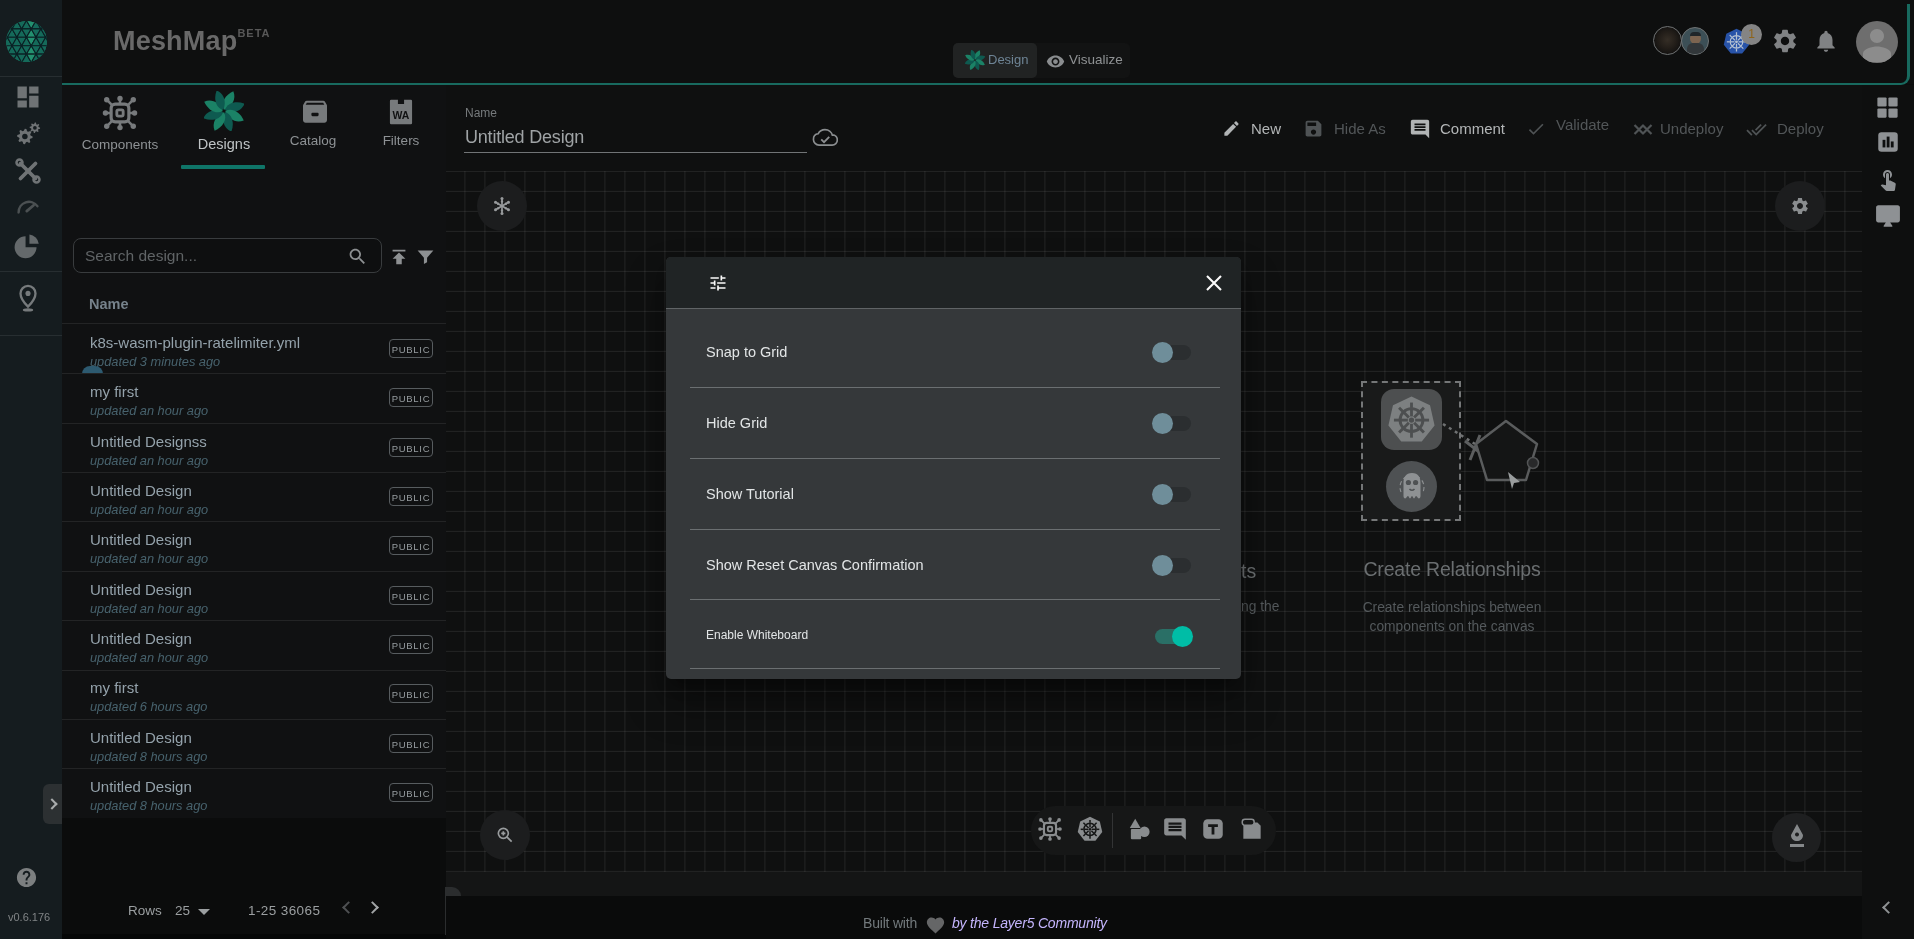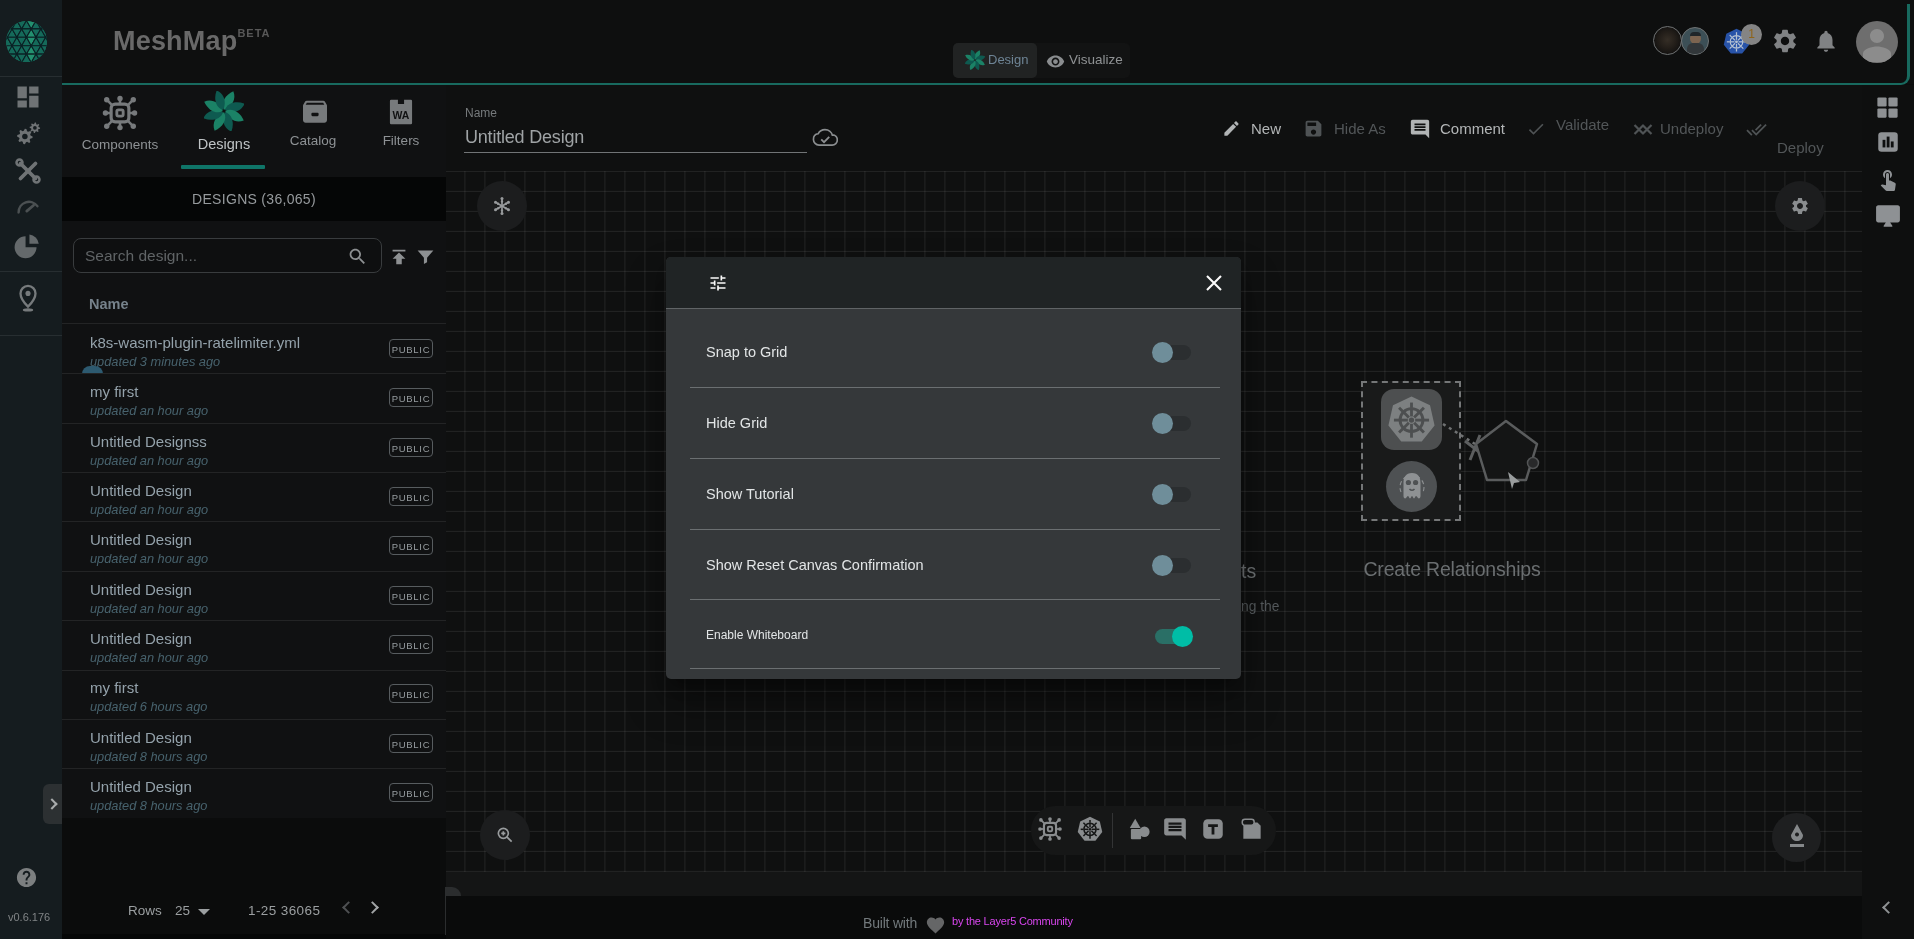--- a/index.html
+++ b/index.html
@@ -247,21 +247,20 @@
     </div>
   <div class="abs" style="left:270px;top:133px;width:86px;text-align:center;font-size:13.5px;color:#8e9295;">Catalog</div>
   <div class="abs ic" id="filters-ic" style="left:386px;top:96px;">
       <svg width="30" height="32" viewBox="0 0 24 26">
         <path d="M4 3 h5.5 v3.5 h5 V3 H20 a1 1 0 0 1 1 1 v18 a1 1 0 0 1 -1 1 H4 a1 1 0 0 1 -1-1 V4 a1 1 0 0 1 1-1 z" fill="#777a7c"></path>
         <text x="12" y="18.5" font-family="Liberation Sans" font-size="8.5" font-weight="bold" fill="#101112" text-anchor="middle">WA</text>
       </svg>
     </div>
   <div class="abs" style="left:358px;top:133px;width:86px;text-align:center;font-size:13.5px;color:#8e9295;">Filters</div>
 
-  <div class="abs" style="left:62px;top:177px;width:384px;height:44px;background:#050606;color:#969a9d;font-size:14px;letter-spacing:0.3px;text-align:center;line-height:44px;">DESIGNS (36,065)</div>
 
   <div class="abs" style="left:73px;top:238px;width:309px;height:35px;border:1px solid #393c3e;border-radius:8px;background:#0e0f10;"></div>
   <div class="abs" style="left:85px;top:247px;font-size:15.5px;color:#606466;">Search design...</div>
   <div class="abs" style="left:347px;top:246px;">
       <svg width="21" height="21" viewBox="0 0 24 24" fill="#8d9092">
         <path d="M15.5 14h-.79l-.28-.27C15.41 12.59 16 11.11 16 9.5 16 5.91 13.09 3 9.5 3S3 5.91 3 9.5 5.91 16 9.5 16c1.61 0 3.09-.59 4.23-1.57l.27.28v.79l5 4.99L20.49 19l-4.99-5zm-6 0C7.01 14 5 11.99 5 9.5S7.01 5 9.5 5 14 7.01 14 9.5 11.99 14 9.5 14z"></path>
       </svg>
     </div>
   <div class="abs" style="left:388px;top:246px;">
       <svg width="22" height="22" viewBox="0 0 24 24" fill="#8d9092">
@@ -374,21 +373,21 @@
       <svg width="24" height="24" viewBox="0 0 24 24" fill="none" stroke="#4f5355" stroke-width="2.2">
         <path d="M3.5 6l9 9M12.5 6l-9 9M11.5 6l9 9M20.5 6l-9 9"></path>
       </svg>
     </div>
   <div class="abs" style="left:1660px;top:120px;font-size:15px;color:#525658;">Undeploy</div>
   <div class="abs" style="left:1746px;top:119px;">
       <svg width="21" height="21" viewBox="0 0 24 24" fill="#4f5355">
         <path d="M18 7l-1.41-1.41-6.34 6.34 1.41 1.41L18 7zm4.24-1.41L11.66 16.17 7.48 12l-1.41 1.41L11.66 19l12-12-1.42-1.41zM.41 13.41L6 19l1.41-1.41L1.83 12 .41 13.41z"></path>
       </svg>
     </div>
-  <div class="abs" style="left:1777px;top:120px;font-size:15px;color:#525658;margin-top:19px;">Deploy</div>
+  <div class="abs" style="left:1777px;top:120px;font-size:15px;color:#525658;">Deploy</div>
 
   <div class="abs" style="left:477px;top:181px;width:50px;height:50px;border-radius:50%;background:#1c1d1e;"></div>
   <div class="abs" id="snow-ic" style="left:492px;top:196px;width:20px;height:20px;">
       <svg width="20" height="20" viewBox="0 0 24 24">
         <line x1="12" y1="12" x2="12.00" y2="21.00" stroke="#979a9c" stroke-width="2"></line>
         <circle cx="12.00" cy="21.00" r="1.8" fill="#979a9c"></circle>
         <circle cx="12.00" cy="17.50" r="1.4" fill="#979a9c"></circle>
         <line x1="12" y1="12" x2="4.21" y2="16.50" stroke="#979a9c" stroke-width="2"></line>
         <circle cx="4.21" cy="16.50" r="1.8" fill="#979a9c"></circle>
         <circle cx="7.24" cy="14.75" r="1.4" fill="#979a9c"></circle>
@@ -456,20 +455,21 @@
       </svg>
     </div>
   <svg class="abs" style="left:1440px;top:418px;" width="105" height="75" viewBox="0 0 105 75">
     <line x1="3" y1="6" x2="35" y2="26" stroke="#6f7172" stroke-width="2.5" stroke-dasharray="3 4"></line>
     <path d="M25 23 L42 36 M40 17 L30 42" stroke="#5c5e5f" stroke-width="3" fill="none"></path>
     <path d="M66 3 L97 26 L86 62 L47 62 L36 26 Z" fill="#141515" stroke="#5a5c5d" stroke-width="2.5" stroke-linejoin="round"></path>
     <circle cx="93" cy="45" r="5.5" fill="#28292a" stroke="#525455" stroke-width="1.5"></circle>
     <path d="M68 54 l12 10 -6 1 -2 6 z" fill="#9a9d9e"></path>
   </svg>
   <div class="abs" style="left:1332px;top:558px;width:240px;text-align:center;font-size:19.5px;letter-spacing:-0.2px;color:#6a6e70;">Create Relationships</div>
+  <div class="abs" style="left:1332px;top:599px;width:240px;text-align:center;font-size:13.8px;line-height:18.8px;color:#54595c;">Create relationships between components on the canvas</div>
 
   <div class="abs" style="left:1241px;top:560px;font-size:19.5px;color:#6a6e70;">ts</div>
   <div class="abs" style="left:1241px;top:599px;font-size:13.8px;color:#54595c;">ng the</div>
 
   <div class="abs" style="left:1031px;top:806px;width:245px;height:49px;background:#161717;border-radius:25px;"></div>
   <div class="abs ic" id="tb-comp" style="left:1037px;top:816px;">
       <svg width="26" height="26" viewBox="0 0 24 24">
         <line x1="7" y1="7" x2="3.6" y2="3.6" stroke="#898c8e" stroke-width="1.6"></line>
         <circle cx="3.6" cy="3.6" r="1.7" fill="#898c8e"></circle>
         <line x1="17" y1="7" x2="20.4" y2="3.6" stroke="#898c8e" stroke-width="1.6"></line>
@@ -579,21 +579,21 @@
     </div>
   <div class="abs" style="left:1884px;top:903px;width:9px;height:9px;border-left:2.5px solid #8f9294;border-bottom:2.5px solid #8f9294;transform:rotate(45deg);"></div>
 
   <div class="abs" style="left:446px;top:896px;width:1416px;height:43px;background:#0a0b0b;"></div>
   <div class="abs" style="left:863px;top:915px;font-size:14px;letter-spacing:-0.2px;color:#737a7d;">Built with</div>
   <div class="abs" style="left:925px;top:915px;">
       <svg width="21" height="19" viewBox="0 0 24 22" fill="#656667">
         <path d="M12 21.35l-1.45-1.32C5.4 15.36 2 12.28 2 8.5 2 5.42 4.42 3 7.5 3c1.74 0 3.41.81 4.5 2.09C13.09 3.81 14.76 3 16.5 3 19.58 3 22 5.42 22 8.5c0 3.78-3.4 6.86-8.55 11.54L12 21.35z"></path>
       </svg>
     </div>
-  <div class="abs" style="left:952px;top:915px;font-size:11px;letter-spacing:-0.2px;color:#d946ef;">by the Layer5 Community</div>
+  <div class="abs" style="left:952px;top:915px;font-size:14px;letter-spacing:-0.2px;color:#c4b5fd;font-style:italic;">by the Layer5 Community</div>
 
   <div class="abs" style="left:666px;top:257px;width:575px;height:422px;border-radius:5px;background:#35383a;box-shadow:0 11px 15px -7px rgba(0,0,0,.4),0 24px 38px 3px rgba(0,0,0,.28);overflow:hidden;">
     <div class="abs" style="left:0;top:0;width:575px;height:51px;background:#202425;"></div>
     <div class="abs" style="left:0;top:51px;width:575px;height:1px;background:#606466;"></div>
     <div class="abs" style="left:42px;top:16px;">
         <svg width="20" height="20" viewBox="0 0 24 24" fill="#fafafa">
           <path d="M3 17v2h6v-2H3zM3 5v2h10V5H3zm10 16v-2h8v-2h-8v-2h-2v6h2zM7 9v2H3v2h4v2h2V9H7zm14 4v-2H11v2h10zm-6-4h2V7h4V5h-4V3h-2v6z"></path>
         </svg>
       </div>
     <div class="abs" style="left:536px;top:14px;">

